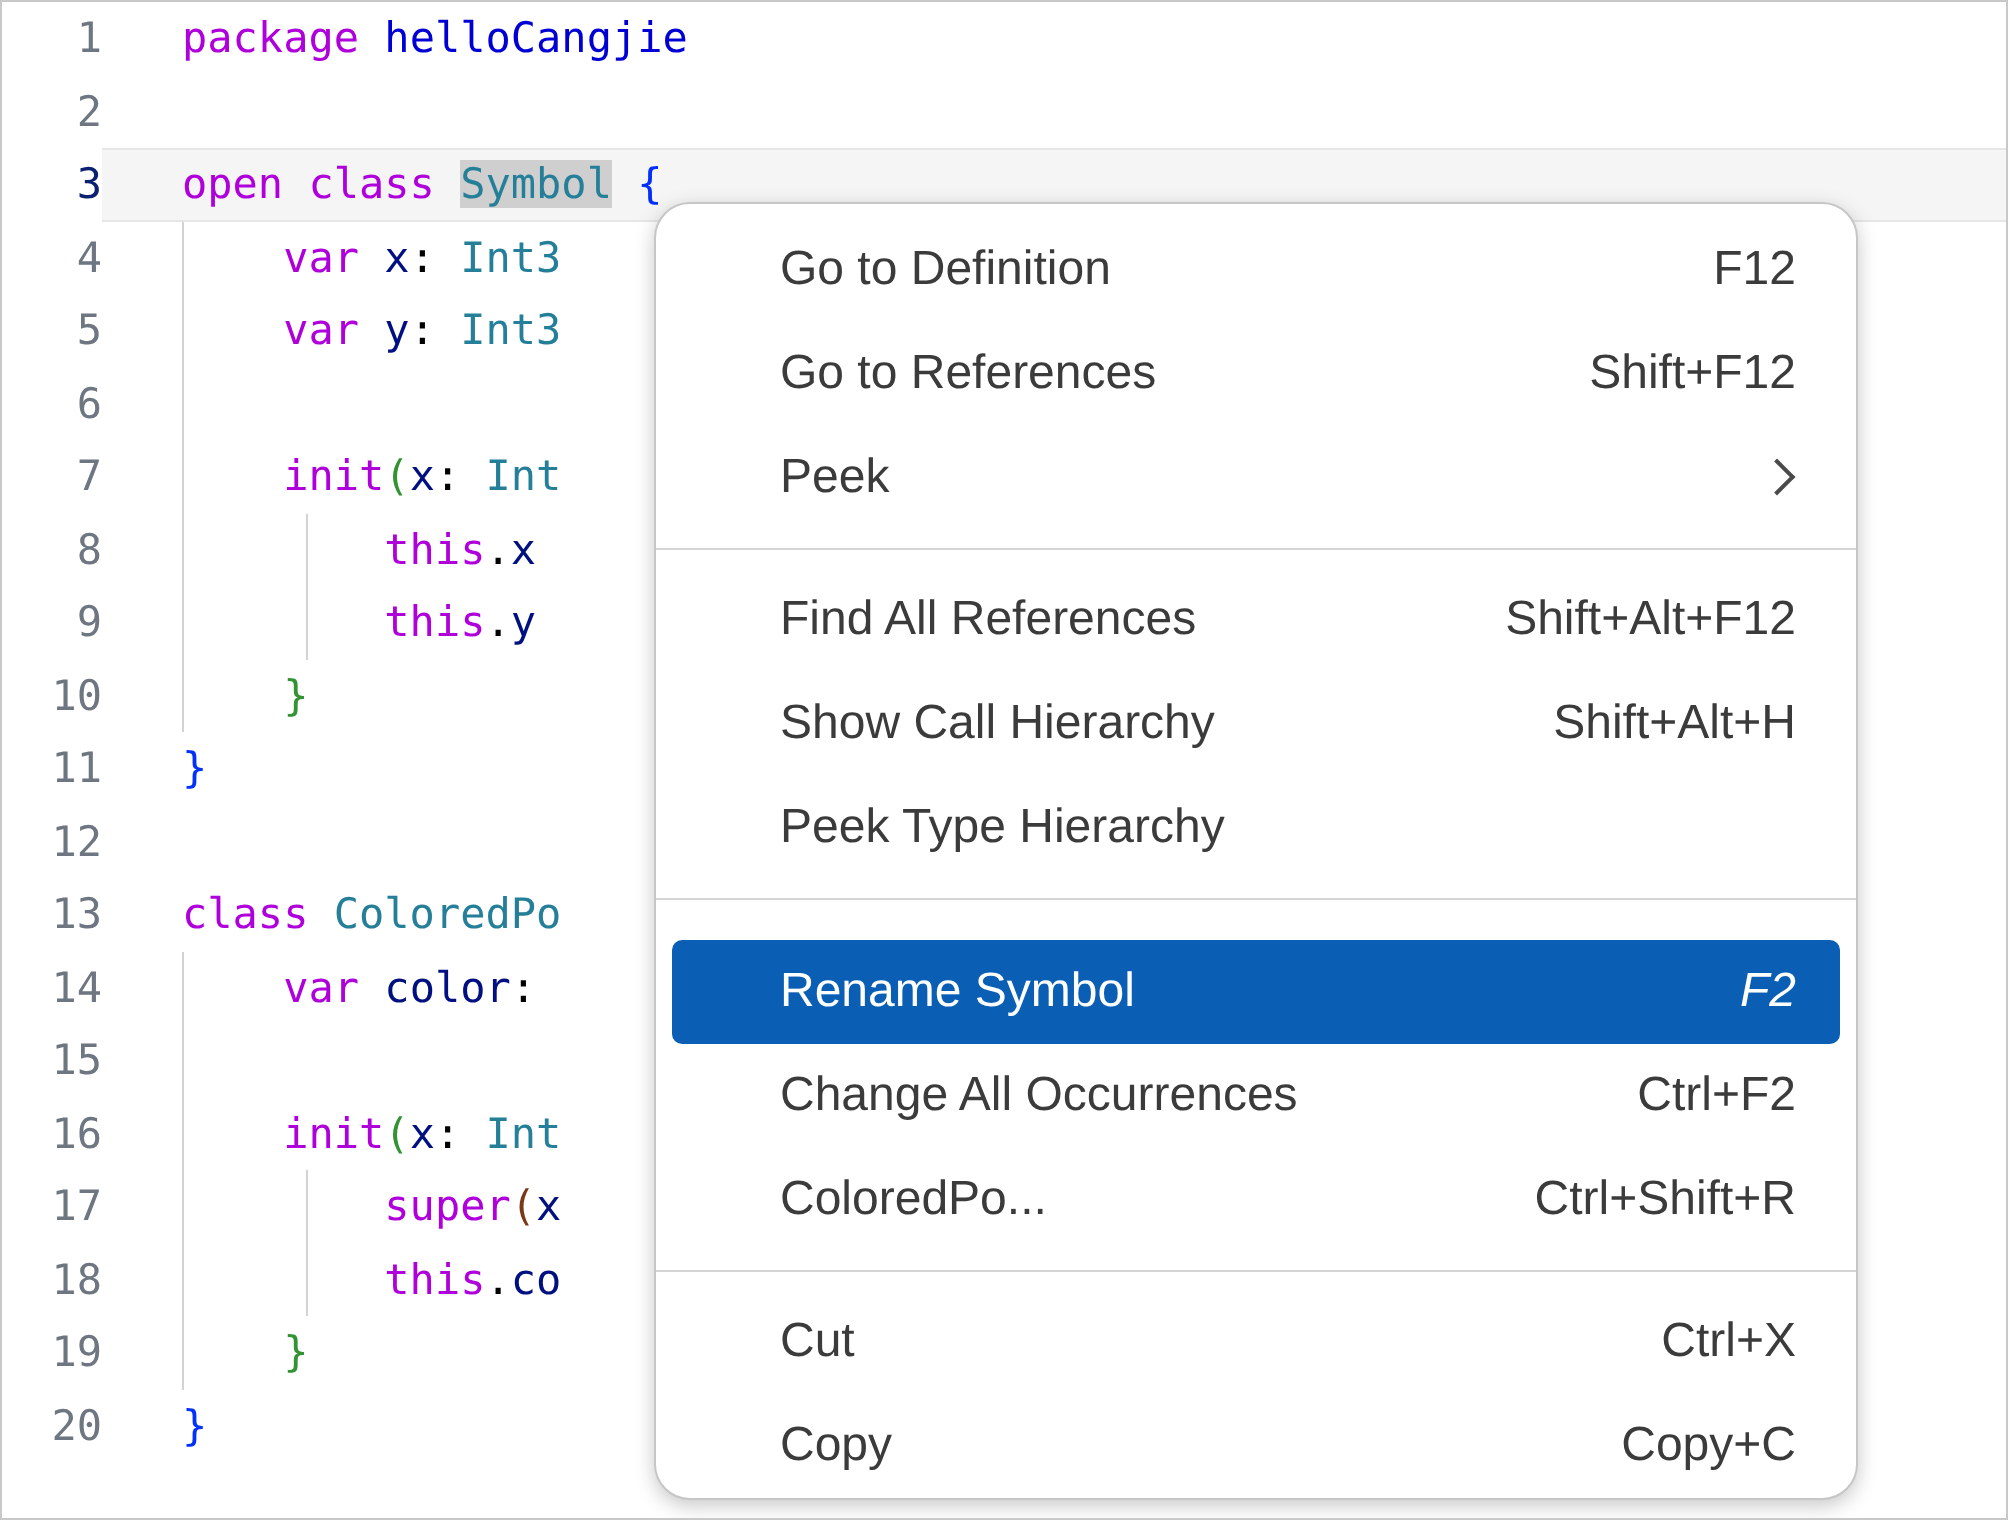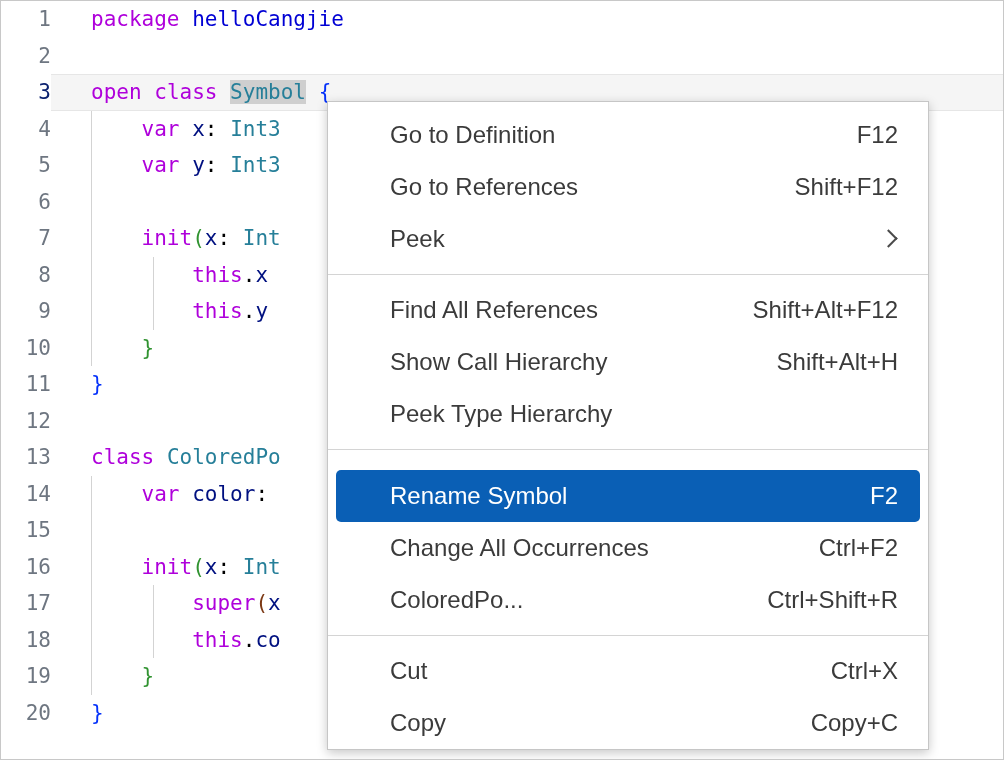--- a/index.html
+++ b/index.html
@@ -92,21 +92,21 @@
   .guide.g2 { left: 102px; }
 
   
   .ctx-menu {
     position: absolute;
     left: 326px;
     top: 100px;
     width: 602px;
     background: #ffffff;
     border: 1px solid #c6c6c6;
-    border-radius: 0;
+    border-radius: 18px;
     box-shadow: 0 3px 10px rgba(0,0,0,0.22);
     padding: 7px 0 0 0;
     box-sizing: border-box;
     font-family: "Liberation Sans", sans-serif;
     overflow: hidden;
   }
 
   .ctx-group { padding: 0; }
 
   .ctx-sep {
@@ -138,21 +138,21 @@
     color: #3b3b3b;
     font-size: 24px;
     white-space: nowrap;
     padding-left: 24px;
   }
   .ctx-item.selected {
     background: #0a5fb5;
     color: #ffffff;
     margin-top: 20px;
   }
-  .ctx-item.selected .keybinding { color: #ffffff; }
+  .ctx-item.selected .keybinding { color: #ffffff; font-style: italic; }
 
   .chevron {
     flex: 0 0 auto;
     width: 20px;
     height: 20px;
     display: inline-block;
     position: relative;
   }
   .chevron::before {
     content: "";

